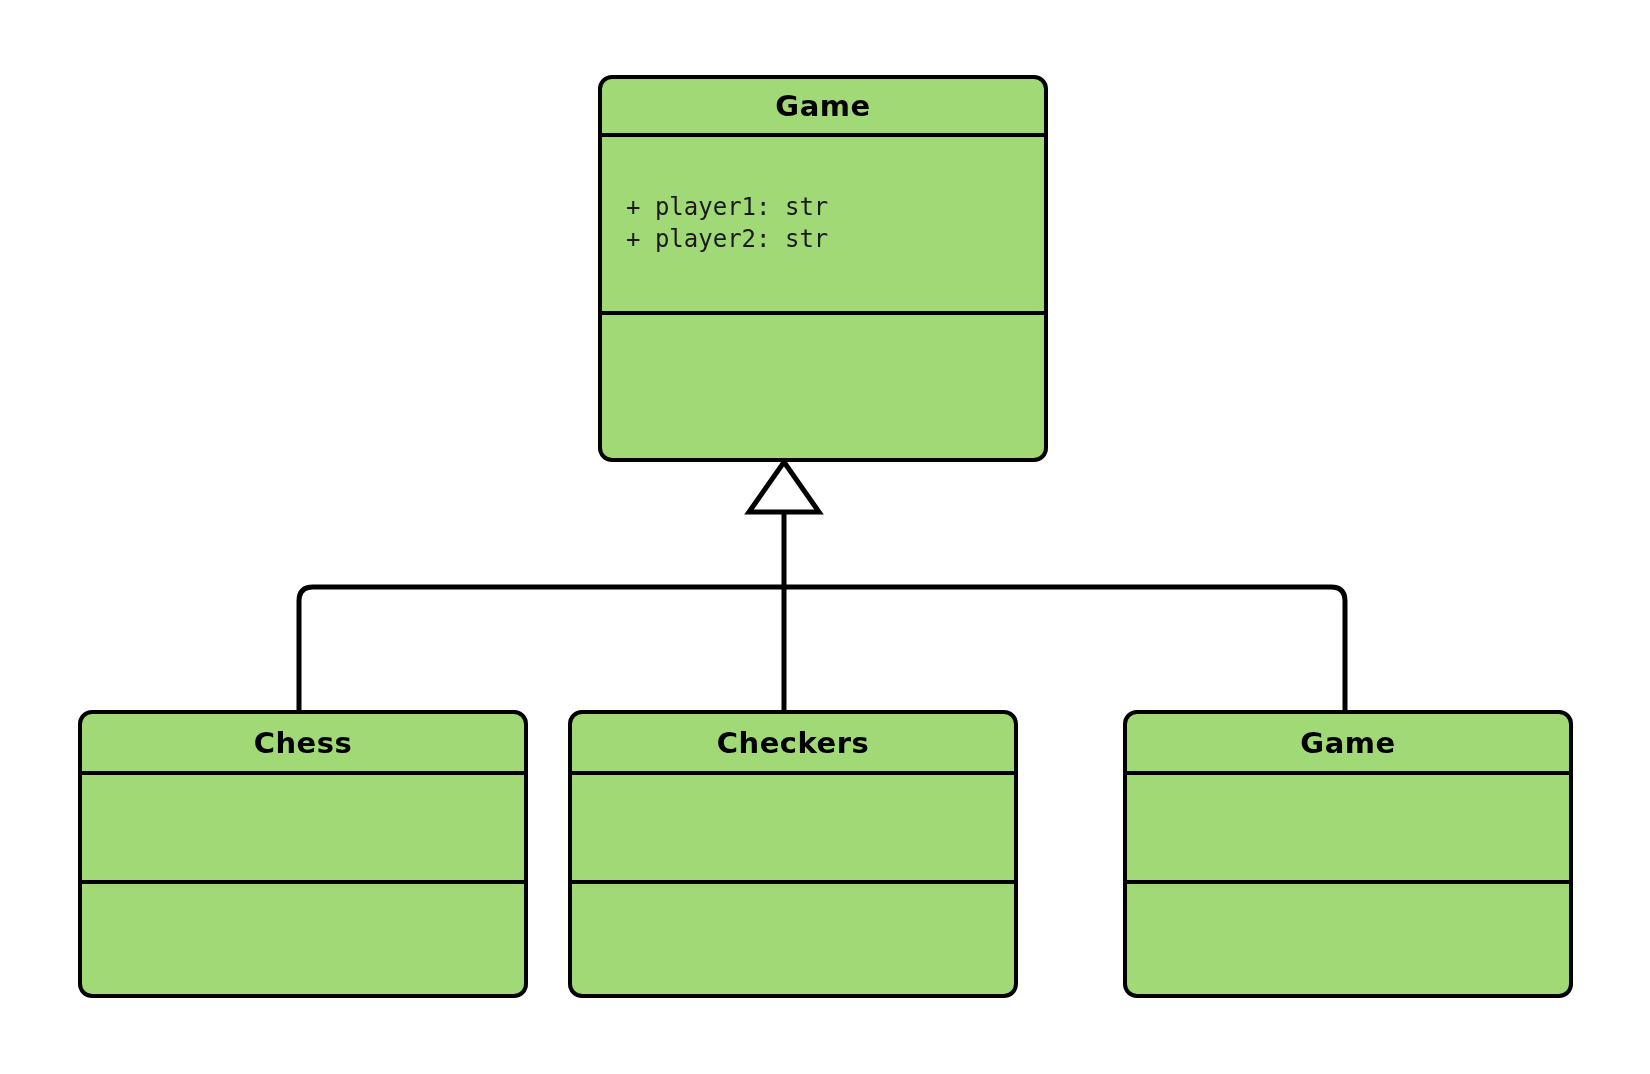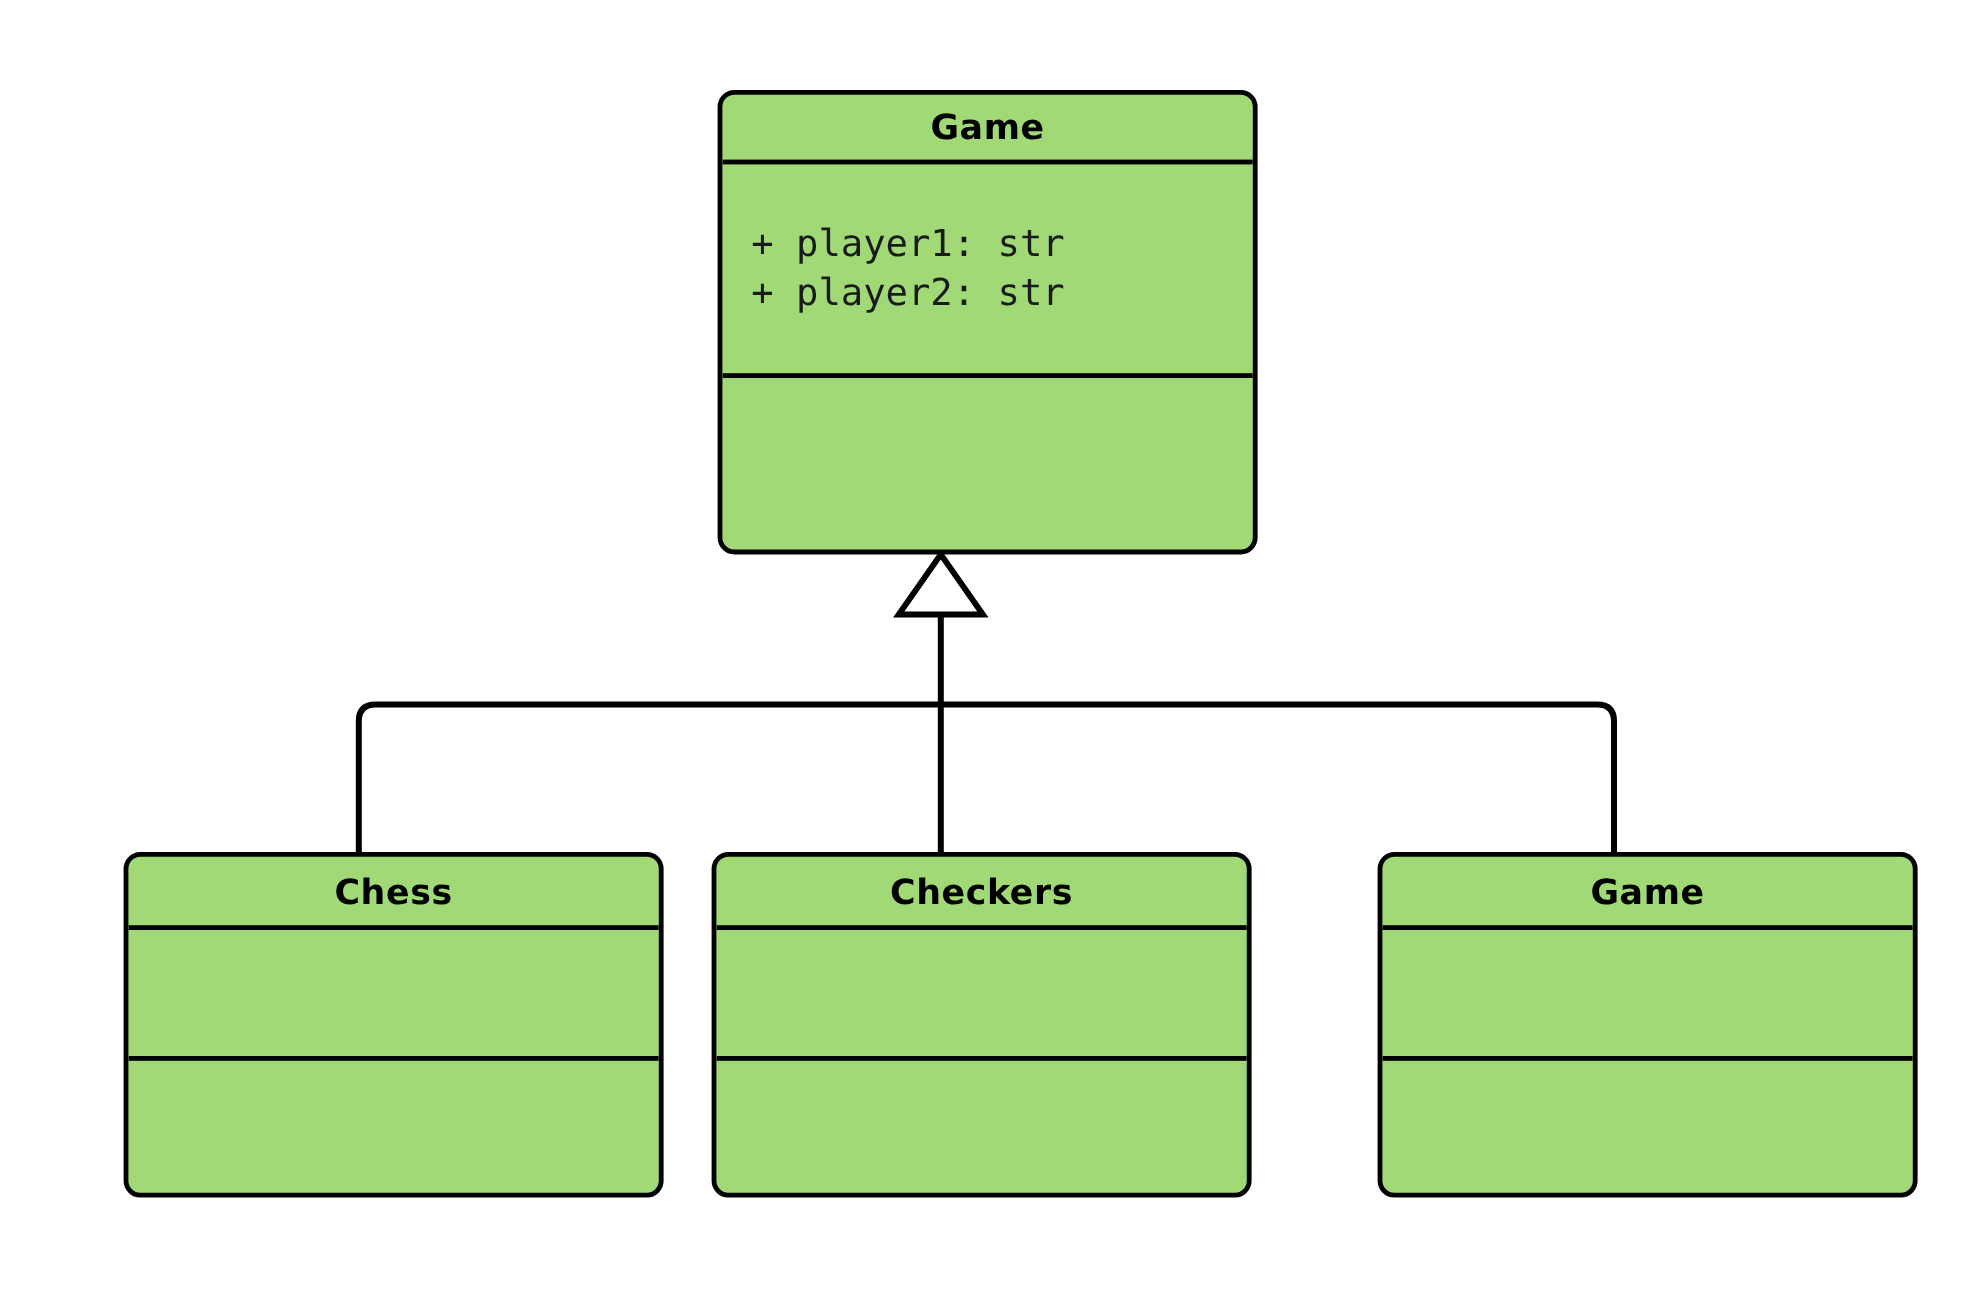--- a/index.html
+++ b/index.html
@@ -73,32 +73,31 @@
     top: 75px;
     width: 450px;
     height: 387px;
   }
   #class-game .uml-title {
     height: 58px;
     font-size: 29px;
   }
   #class-game .attrs {
     height: 178px;
-    font-size: 31px;
+    font-size: 24px;
   }
   #class-game .methods {
     height: 147px;
     font-size: 31px;
   }
   
   .uml-leaf {
     top: 710px;
     width: 450px;
     height: 288px;
-    margin-left: 25px;
   }
   .uml-leaf .uml-title {
     height: 62px;
     font-size: 29px;
   }
   .uml-leaf .attrs {
     height: 110px;
   }
   .uml-leaf .methods {
     height: 112px;

